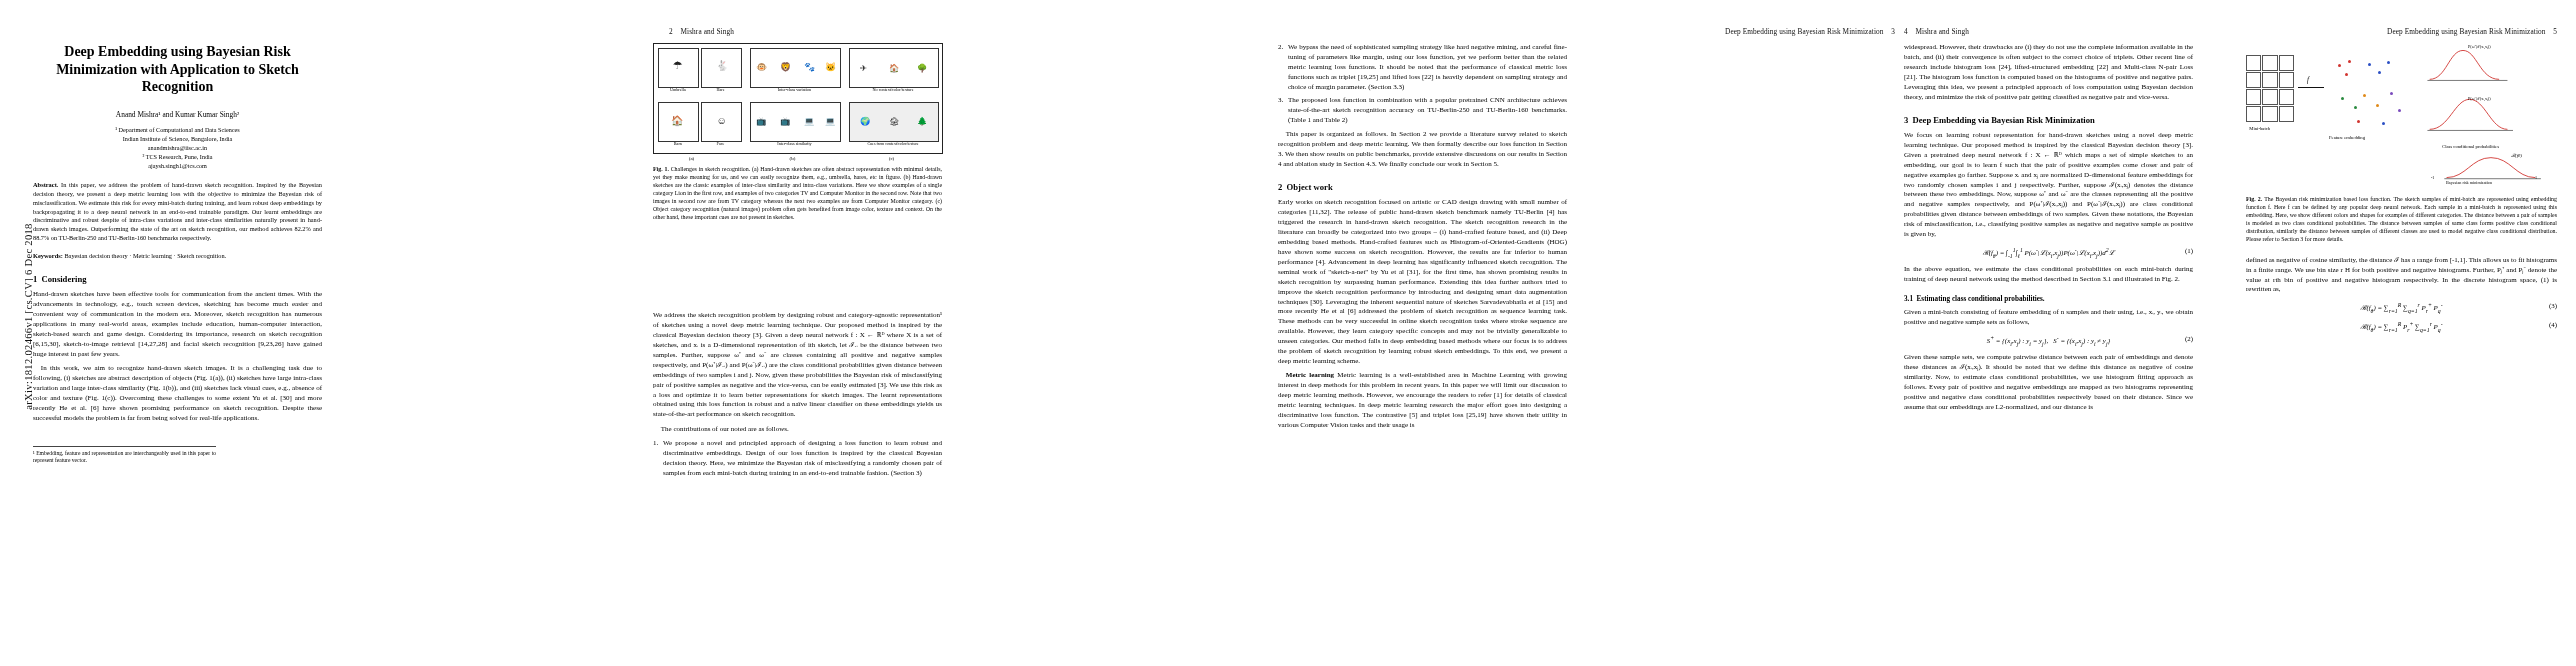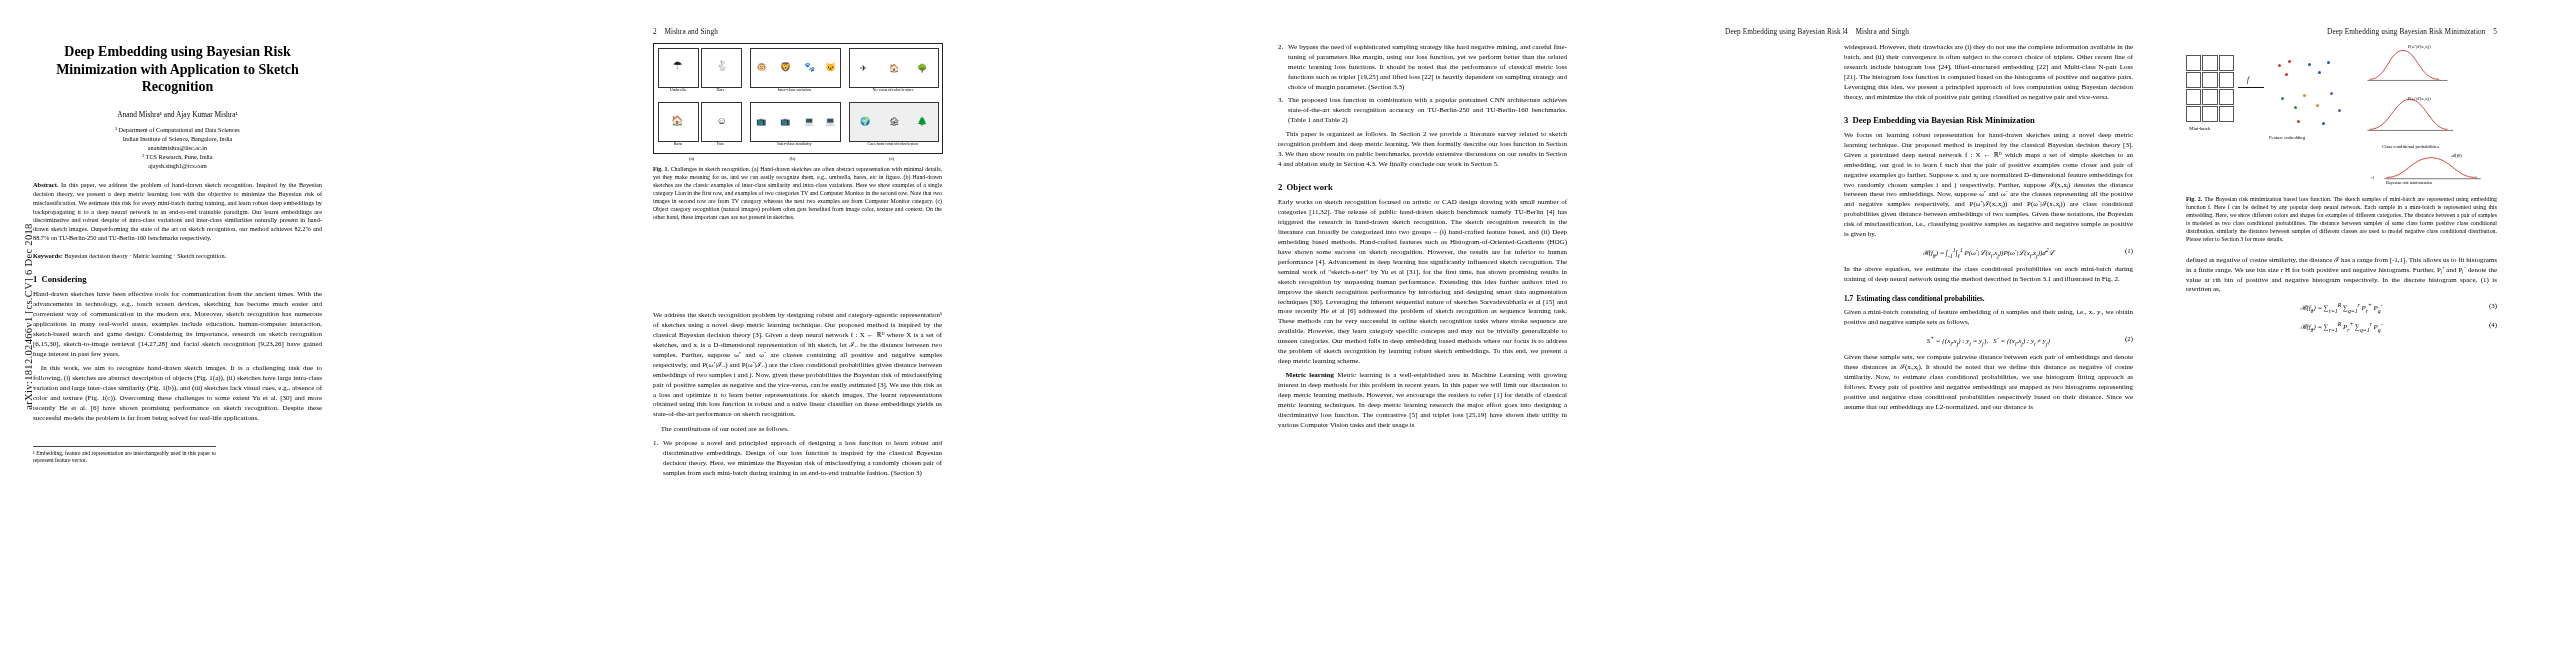--- a/index.html
+++ b/index.html
@@ -12,24 +12,24 @@
     transform:rotate(-90deg);transform-origin:center center;
     font-family:"Liberation Serif",serif;font-size:10.6px;letter-spacing:0.3px;color:#111;text-align:center;
     white-space:nowrap;
   }
 
   
   .page{position:absolute;top:0;height:667px;background:#fff;}
   .p1{left:33px;width:611px;}
   .p2{left:653px;width:617px;}
   .p3{left:1278px;width:617px;}
-  .p4{left:1844px;width:653px;}
+  .p4{left:1904px;width:653px;}
 
   .runhead{position:absolute;top:27px;font-size:7.3px;letter-spacing:0.1px;color:#111;}
-  .runhead.left{left:0;}
+  .runhead.left{left:16px;}
   .runhead.right{right:0;}
   .runhead .num{display:inline-block;}
 
   .col{position:absolute;font-size:7px;line-height:1.42;text-align:justify;color:#000;}
   .colL{left:0;width:289px;}
   .colR{right:0;width:289px;}
 
   h1.title{font-size:14px;line-height:1.25;font-weight:bold;text-align:center;margin:0 0 14.5px 0;}
   .authors{text-align:center;font-size:7.4px;margin:0 0 5.6px 0;}
   .affil{text-align:center;font-size:6.2px;line-height:1.45;margin:0 0 10px 0;}
@@ -70,21 +70,21 @@
 </head>
 <body>
 
 <div class="sheet">
 
   <div class="arxiv-stamp">arXiv:1812.02466v1  [cs.CV]  6 Dec 2018</div>
 
   <div class="page p1">
     <div class="col colL" style="top:43px;">
       <h1 class="title">Deep Embedding using Bayesian Risk Minimization with Application to Sketch Recognition</h1>
-      <div class="authors">Anand Mishra¹ and Ajay Kumar Mishra¹</div>
+      <div class="authors">Anand Mishra¹ and Kumar Kumar Singh²</div>
       <div class="affil" style="white-space:pre-line;">¹ Department of Computational and Data Sciences
 Indian Institute of Science, Bangalore, India
 anandmishra@iisc.ac.in
 ² TCS Research, Pune, India
 ajaysh.singh1@tcs.com</div>
       <div class="abstract">
         <span class="absthead">Abstract.</span>
         <span>In this paper, we address the problem of hand-drawn sketch recognition. Inspired by the Bayesian decision theory, we present a deep metric learning loss with the objective to minimize the Bayesian risk of misclassification. We estimate this risk for every mini-batch during training, and learn robust deep embeddings by backpropagating it to a deep neural network in an end-to-end trainable paradigm. Our learnt embeddings are discriminative and robust despite of intra-class variations and inter-class similarities naturally present in hand-drawn sketch images. Outperforming the state of the art on sketch recognition, our method achieves 82.2% and 88.7% on TU-Berlin-250 and TU-Berlin-160 benchmarks respectively.</span>
       </div>
       <div class="keywords">
@@ -208,21 +208,21 @@
       <h2 class="sec">
         <span>3</span>&nbsp;&nbsp;<span>Deep Embedding via Bayesian Risk Minimization</span>
       </h2>
       <p>We focus on learning robust representation for hand-drawn sketches using a novel deep metric learning technique. Our proposed method is inspired by the classical Bayesian decision theory [3]. Given a pretrained deep neural network f : X ← ℝᴰ which maps a set of simple sketches to an embedding, our goal is to learn f such that the pair of positive examples come closer and pair of negative examples go farther. Suppose xᵢ and xⱼ are normalized D-dimensional feature embeddings for two randomly chosen samples i and j respectively. Further, suppose ℐ(xᵢ,xⱼ) denotes the distance between these two embeddings. Now, suppose ω⁺ and ω⁻ are the classes representing all the positive and negative samples respectively, and P(ω⁺|ℐ(xᵢ,xⱼ)) and P(ω⁻|ℐ(xᵢ,xⱼ)) are class conditional probabilities given distance between embeddings of two samples. Given these notations, the Bayesian risk of misclassification, i.e., classifying positive samples as negative and negative sample as positive is given by,</p>
       <div class="eq">
         ℛ(f<sub>θ</sub>) = ∫<sub>-1</sub><sup>1</sup>∫<sub>ℓ</sub><sup>1</sup> P(ω<sup>-</sup>|ℒ(x<sub>i</sub>,x<sub>j</sub>))P(ω<sup>-</sup>|ℒ(x<sub>i</sub>,x<sub>j</sub>))d<sup>2</sup>ℒ
         <span class="tag">(1)</span>
       </div>
       <p>In the above equation, we estimate the class conditional probabilities on each mini-batch during training of deep neural network using the method described in Section 3.1 and illustrated in Fig. 2.</p>
       <h3 class="sub">
-        <span>1.7</span>&nbsp;&nbsp;<span>Estimating class conditional probabilities.</span>
+        <span>3.1</span>&nbsp;&nbsp;<span>Estimating class conditional probabilities.</span>
       </h3>
       <p>Given a mini-batch consisting of feature embedding of n samples and their using, i.e., xᵢ, yᵢ, we obtain positive and negative sample sets as follows,</p>
       <div class="eq">
         S<sup>+</sup> = {(x<sub>i</sub>,x<sub>j</sub>) : y<sub>i</sub> = y<sub>j</sub>},&nbsp;&nbsp; S<sup>-</sup> = {(x<sub>i</sub>,x<sub>j</sub>) : y<sub>i</sub> ≠ y<sub>j</sub>}
         <span class="tag">(2)</span>
       </div>
       <p>Given these sample sets, we compute pairwise distance between each pair of embeddings and denote these distances as ℐ(xᵢ,xⱼ). It should be noted that we define this distance as negative of cosine similarity. Now, to estimate class conditional probabilities, we use histogram fitting approach as follows. Every pair of positive and negative embeddings are mapped as two histograms representing positive and negative class conditional probabilities respectively based on their distance. Since we assume that our embeddings are L2-normalized, and our distance is</p>
     </div>
 
     <div class="col colR" style="top:43px;width:311px;right:0;">

